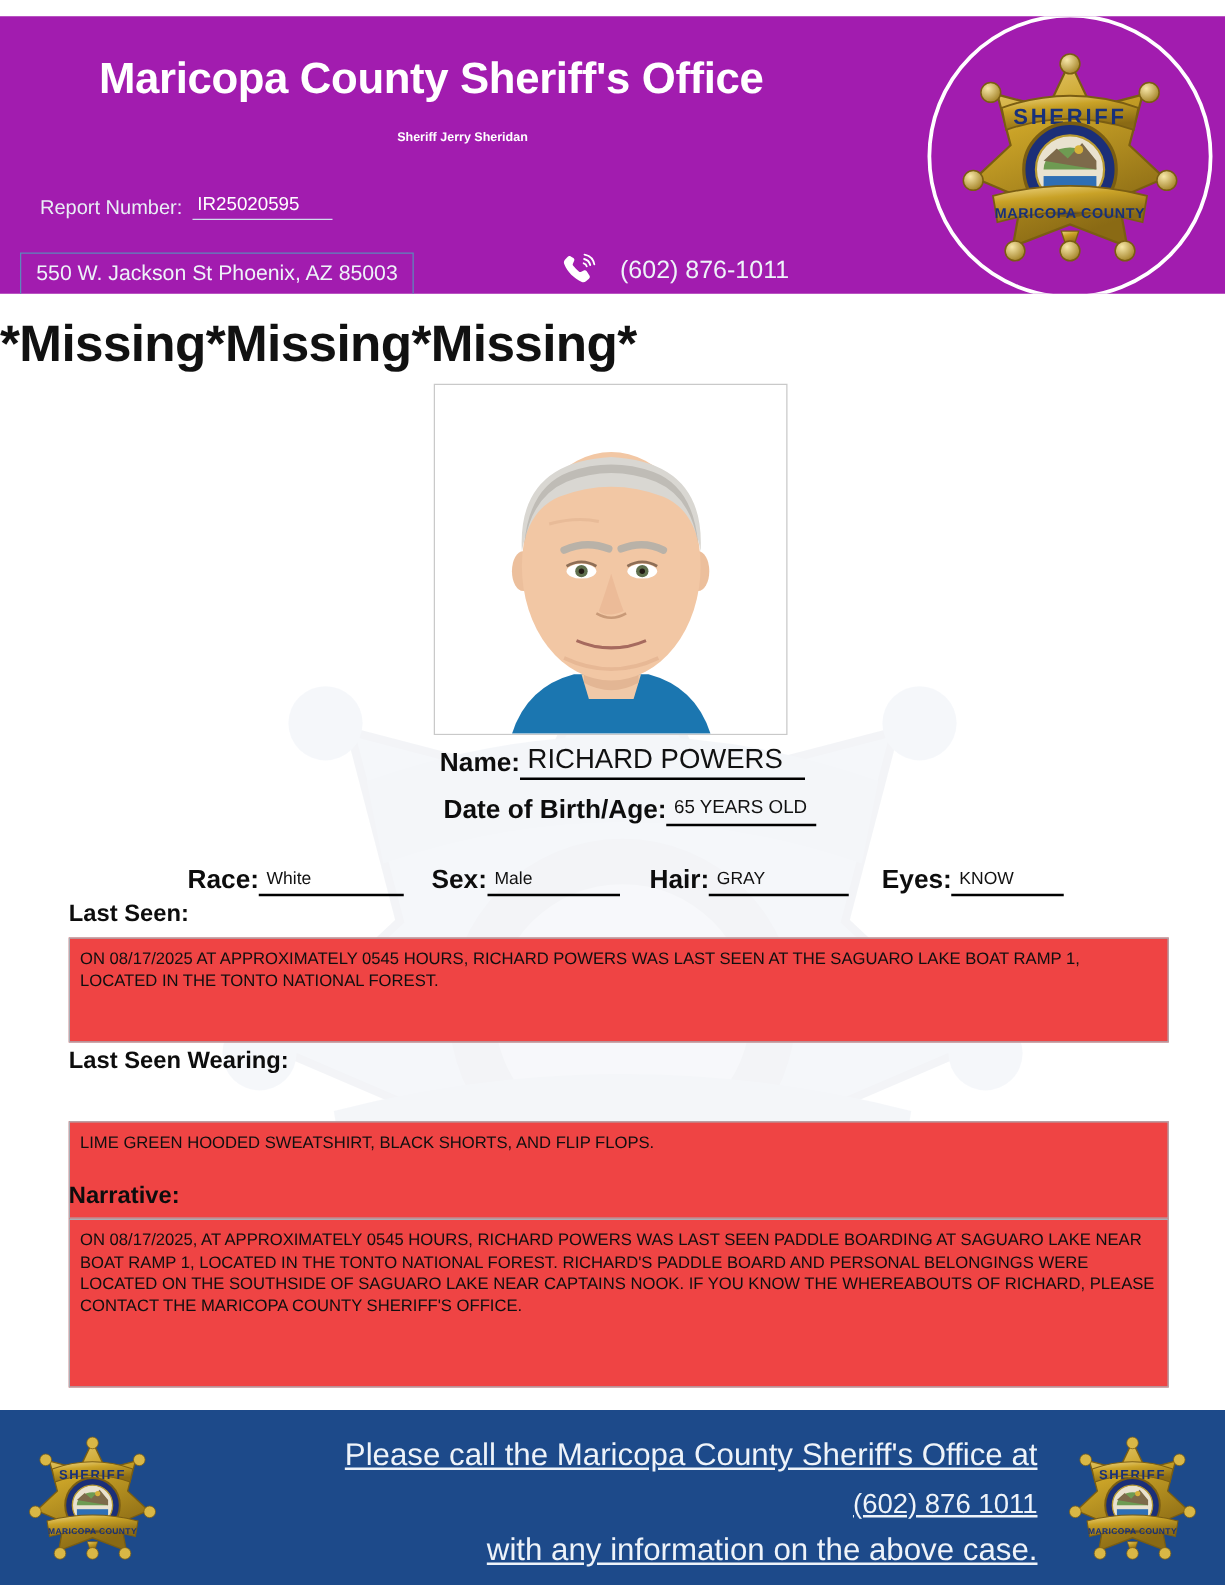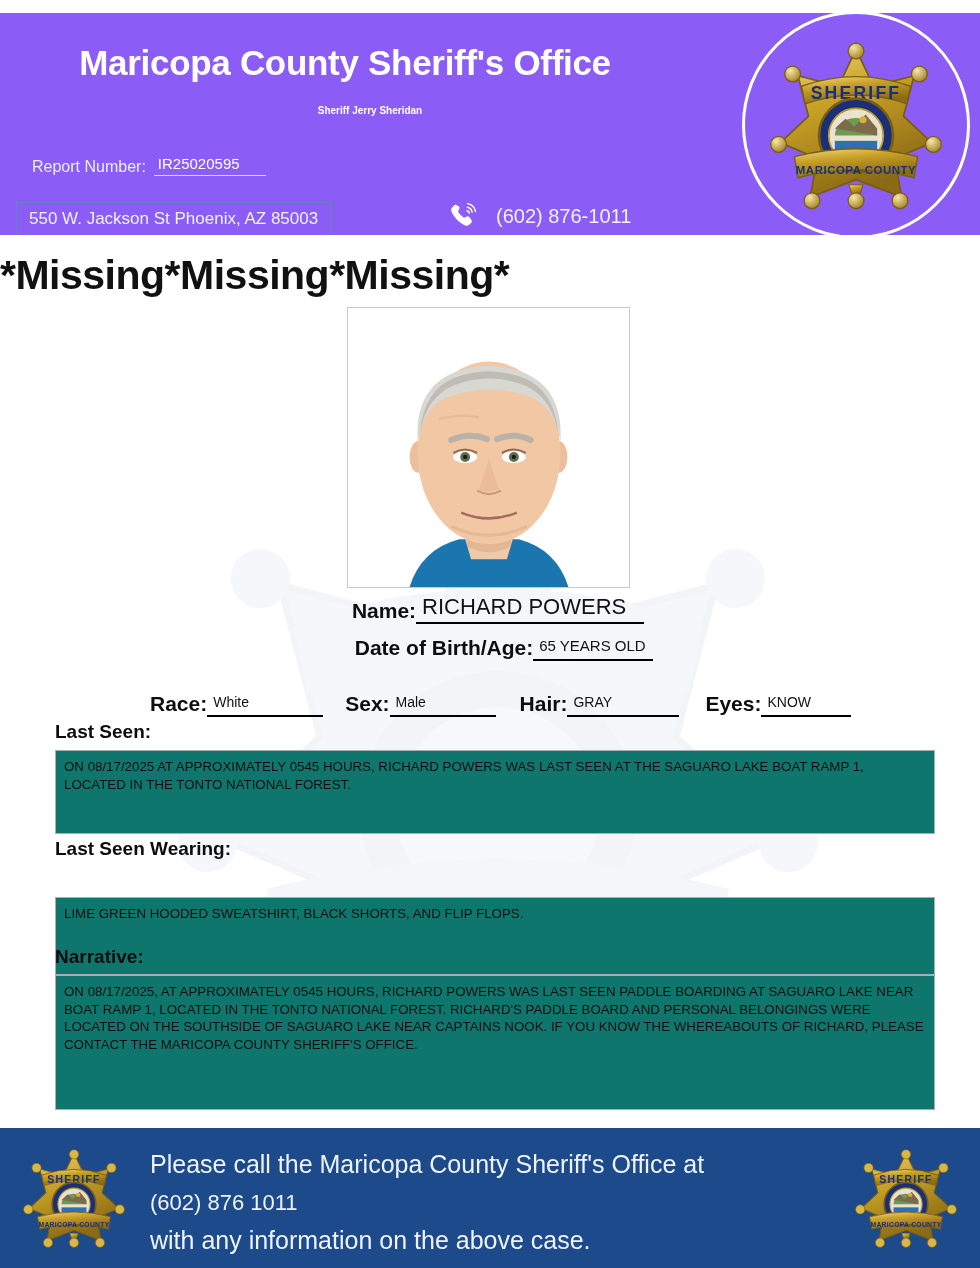--- a/index.html
+++ b/index.html
@@ -13,21 +13,21 @@
     position: relative;
   }
 
   .page { position: relative; width: 980px; height: 1268px; background:#fff; }
 
   
   .header {
     position: absolute;
     left: 0; top: 13px;
     width: 980px; height: 222px;
-    background: #8b5cf6;
+    background: #a21caf;
     overflow: hidden;
   }
   .header-left {
     position: absolute;
     left: 0; top: 0;
     width: 690px; height: 222px;
   }
   .org-title {
     position: absolute;
     left: 0; top: 30px;
@@ -172,21 +172,21 @@
   
   .section { position: absolute; left: 55px; width: 880px; z-index: 2; }
   .sec-title {
     font-size: 19px;
     font-weight: bold;
     color: #0d0d0d;
     margin-bottom: 7px;
   }
   .sec-box {
     border: 1px solid #a9adb4;
-    background: #0f766e;
+    background: #ef4444;
     padding: 7px 8px 8px 8px;
     font-size: 13.3px;
     line-height: 1.32;
     color: #0f0f0f;
   }
   .sec-lastseen  { top: 721px; }
   .sec-wearing   { top: 838px; }
   .sec-narrative { top: 946px; }
 
   .box-h1 { height: 84px; }
@@ -207,22 +207,23 @@
     width: 104px; height: 104px;
   }
   .footer-badge.left  { left: 22px; }
   .footer-badge.right { right: 22px; }
   .footer-badge svg { width: 100%; height: 100%; }
 
   .footer-text {
     position: absolute;
     left: 150px; top: 16px;
     width: 680px;
-    text-align: left;
+    text-align: right;
     color: #eef3f9;
+    text-decoration: underline;
   }
   .footer-line   { font-size: 25px; line-height: 1.62; }
   .footer-line-2 { font-size: 22px; line-height: 1.62; }
 </style>
 </head>
 <body>
 
 <div class="page">
 
   <div class="header">

